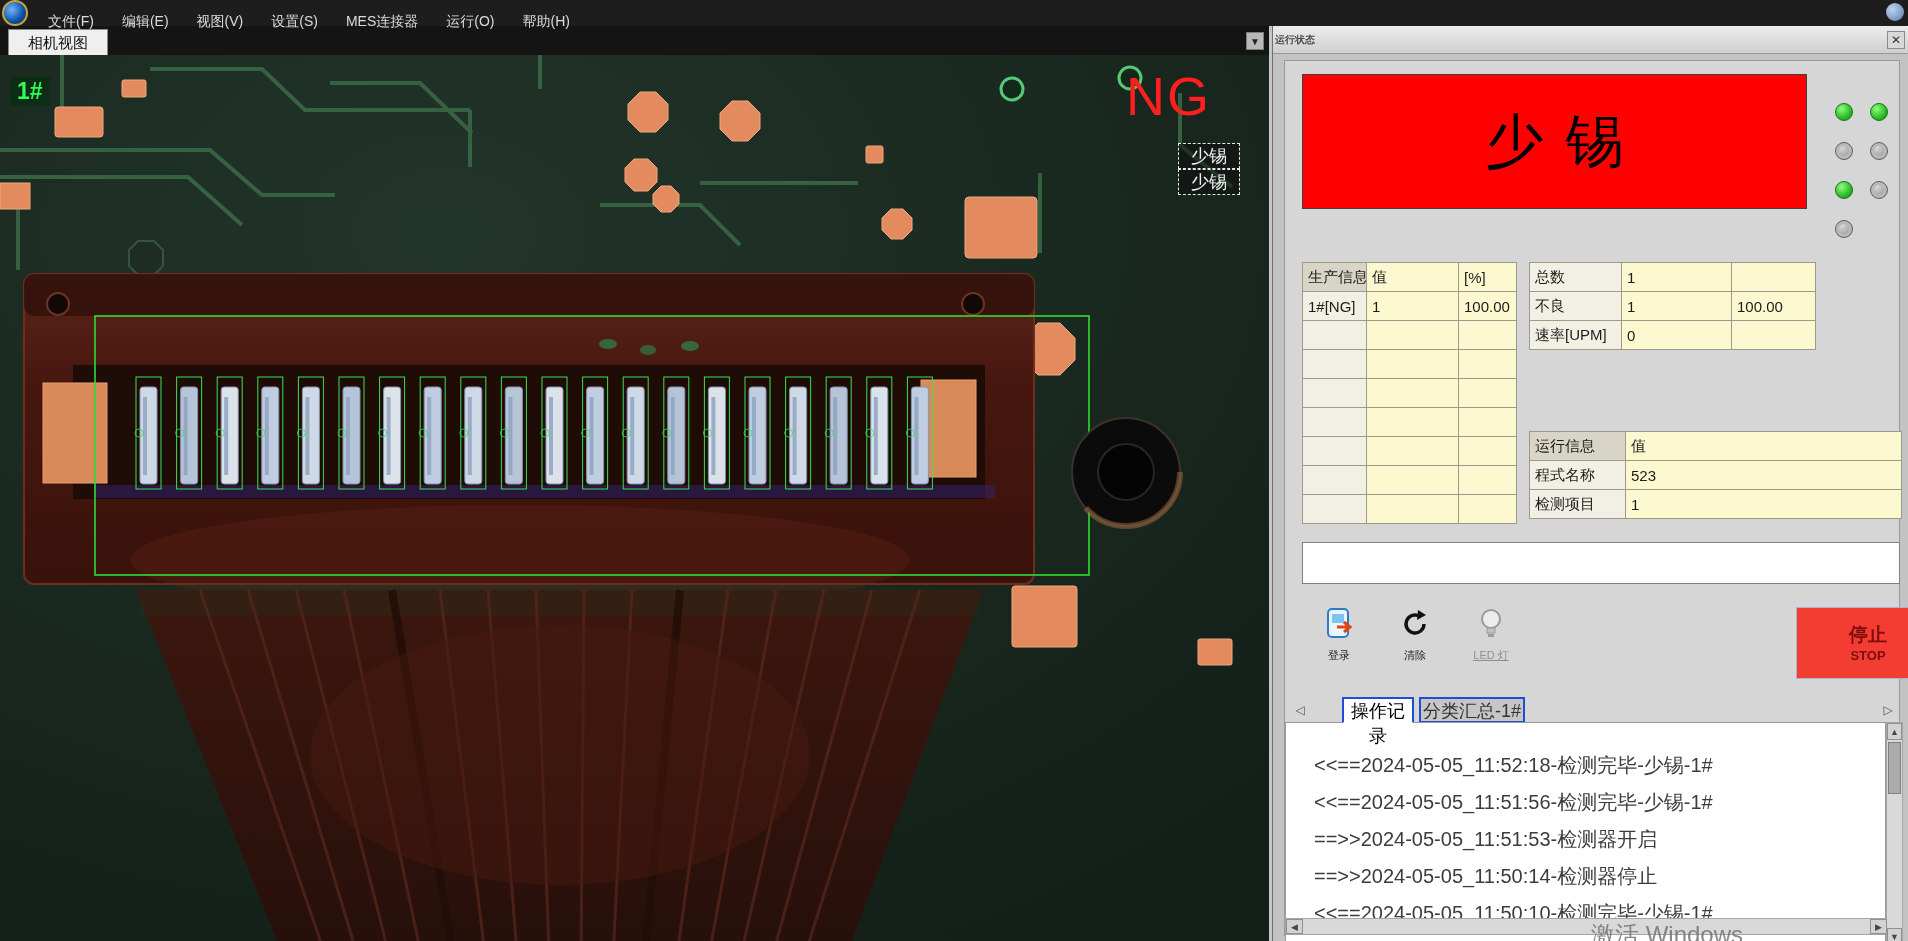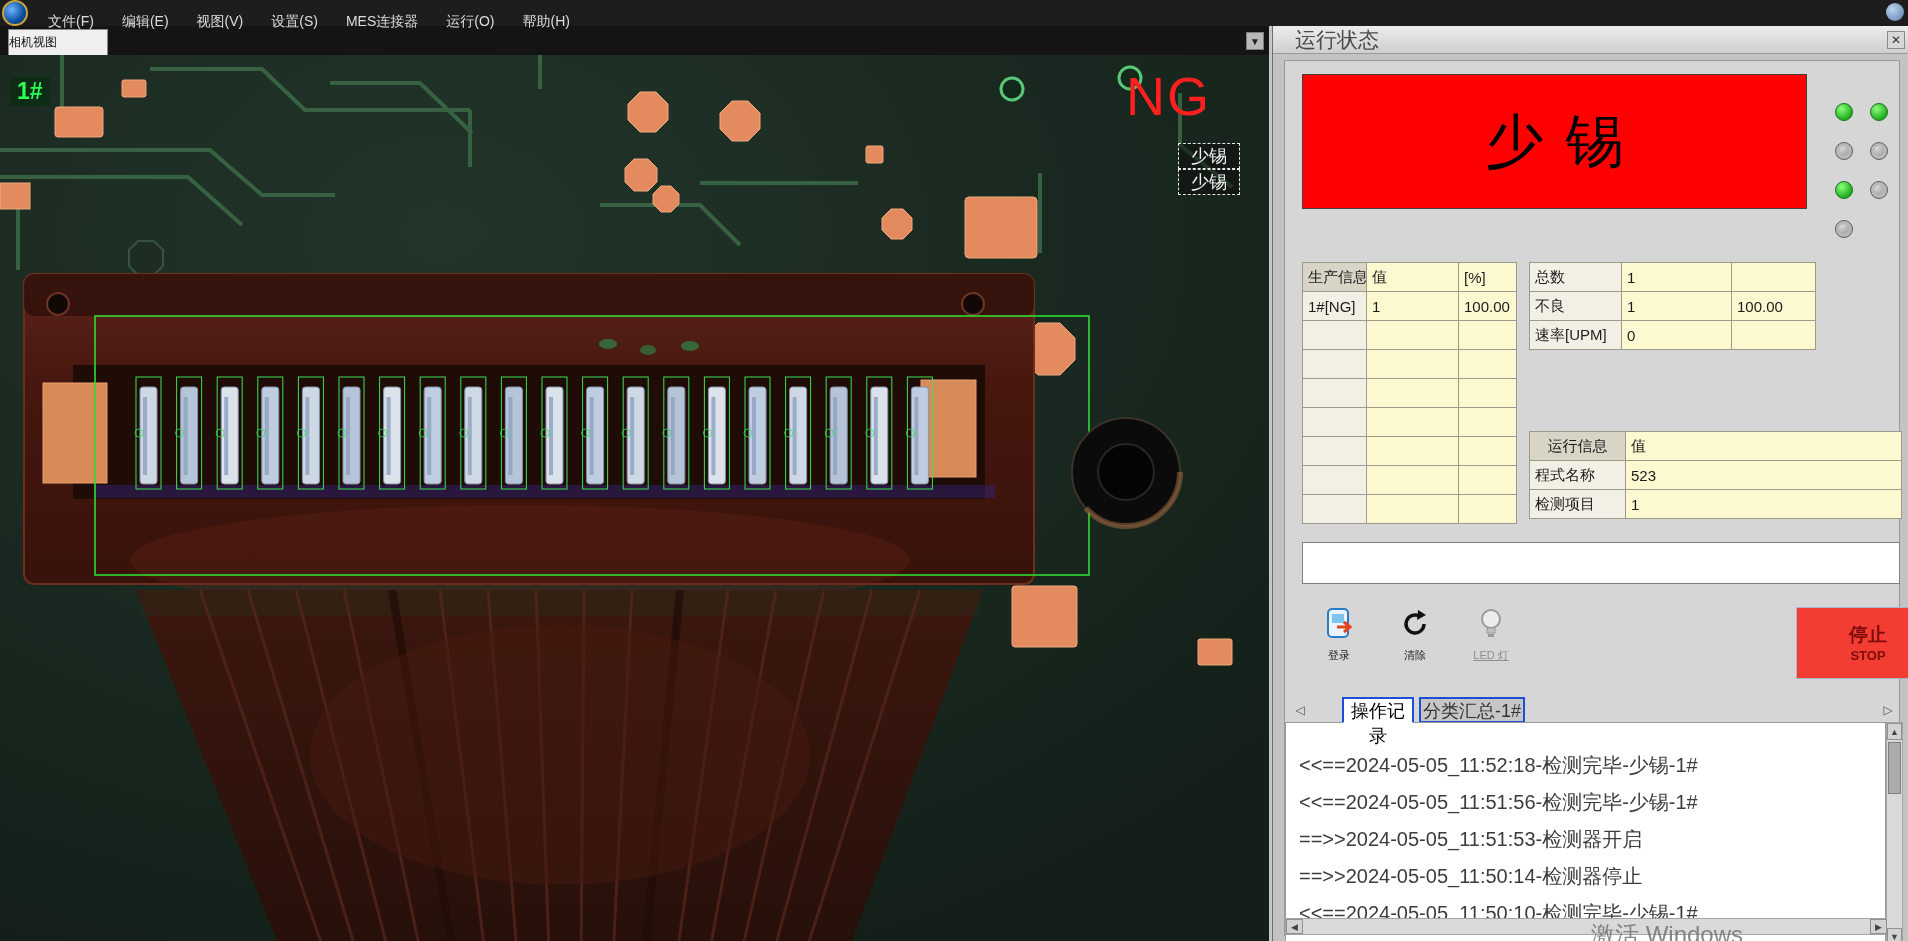--- a/index.html
+++ b/index.html
@@ -9,70 +9,70 @@
   
   #menubar{left:0;top:0;width:1908px;height:26px;background:#1d1d1d;display:flex;align-items:center;z-index:20;}
   #applogo{left:2px;top:0px;width:26px;height:26px;border-radius:50%;
     background:radial-gradient(circle at 35% 35%,#6fb6ff,#0a4fa0 60%,#062a60);border:2px solid #caa43a;z-index:21;}
   .menu-item{color:#dcdcdc;font-size:14px;padding:2px 14px;line-height:26px;cursor:default;margin-top:16px;}
   #sys-icon{left:1886px;top:3px;width:18px;height:18px;border-radius:50%;
     background:radial-gradient(circle at 35% 35%,#bcd4ee,#5a7aa8);z-index:21;}
   
   #tabstrip{left:0;top:26px;width:1269px;height:29px;background:#141414;z-index:10;}
   #camera-tab{left:8px;top:3px;width:100px;height:26px;background:#efefef;border:1px solid #8a8a8a;border-bottom:none;
-    font-size:12px;color:#111;text-align:left;line-height:25px;}
+    font-size:15px;color:#111;text-align:center;line-height:25px;}
   #tab-dropdown{left:1246px;top:6px;width:18px;height:18px;background:#b9b9b9;border:1px solid #7d7d7d;
     color:#222;font-size:10px;text-align:center;line-height:17px;}
   
   #camera{left:0;top:55px;width:1269px;height:886px;background:#101511;overflow:hidden;}
   #station-label{left:10px;top:22px;color:#2dff55;font-size:23px;font-weight:bold;
     background:rgba(0,45,12,.55);padding:1px 7px;}
   #ng-label{left:1126px;top:10px;color:#ff1f1f;font-size:54px;font-weight:500;letter-spacing:2px;}
   .defect-tag{left:1178px;width:62px;height:26px;border:1px dashed #e8e8e8;color:#f0f0f0;font-size:18px;
     text-align:center;line-height:25px;background:rgba(15,15,15,.55);}
   
   #panel{left:1272px;top:26px;width:636px;height:915px;background:#c3c3c3;border-left:1px solid #6e6e6e;}
   #panel-title{left:0;top:0;width:636px;height:28px;background:linear-gradient(#ececec,#cfcfcf);
-    border-bottom:1px solid #9a9a9a;color:#4a4a4a;font-size:21px;line-height:28px;padding-left:22px;}
+    border-bottom:1px solid #9a9a9a;color:#4a4a4a;font-size:10px;line-height:28px;padding-left:2px;font-weight:bold;}
   #panel-close{left:614px;top:5px;width:18px;height:18px;background:#d8d8d8;border:1px solid #8a8a8a;
     color:#333;font-size:12px;text-align:center;line-height:16px;}
   #panel-inner{left:11px;top:34px;width:616px;height:876px;background:#d6d6d6;border:1px solid #9a9a9a;}
   
   #banner{left:17px;top:13px;width:505px;height:135px;background:#ff0000;border:1px solid #404040;
     display:flex;align-items:center;justify-content:center;color:#000;
     font-family:"Liberation Serif",serif;font-size:58px;letter-spacing:22px;padding-left:22px;}
   .lamp{width:16px;height:16px;border-radius:50%;}
   .lamp.on{background:radial-gradient(circle at 35% 30%,#8dff7a,#1fae1f 70%);border:1px solid #18701a;}
   .lamp.off{background:radial-gradient(circle at 35% 30%,#d9d9d9,#9c9c9c 70%);border:1px solid #5f5f5f;
     box-shadow:inset 0 0 0 3px #b9b9b9;}
   
   table.ptable{position:absolute;border-collapse:collapse;table-layout:fixed;}
   table.ptable td{border:1px solid #9d9a8c;font-size:15px;color:#1c1c1c;padding:0 5px;
     height:28px;background:#fcf8d0;overflow:hidden;white-space:nowrap;}
   table.ptable td.lbl{background:#f2f0e4;}
-  table.ptable td.hdr{background:#d9d5c6;text-align:center;}
+  table.ptable td.hdr{background:#d9d5c6;}
   
   #free-text{left:17px;top:481px;width:598px;height:42px;background:#ffffff;border:1px solid #808080;}
   
   .action{width:64px;text-align:center;}
   .action .cap{font-size:11px;color:#1b1b1b;margin-top:3px;}
   .action .cap.dim{color:#8f8f8f;text-decoration:underline;}
   #stop-btn{left:471px;top:546px;width:144px;height:72px;background:#f33d33;border:1px solid #aab4cc;
     color:#7d0d0d;font-weight:bold;text-align:center;cursor:pointer;margin-left:40px;}
   #stop-btn .l1{font-size:19px;margin-top:14px;}
   #stop-btn .l2{font-size:13px;}
   
   .logtab{top:636px;height:26px;font-size:18px;text-align:center;line-height:25px;border:2px solid #1d4ed8;}
   .logtab.active{background:#ffffff;color:#000;border-bottom:1px solid #fff;z-index:3;}
   .logtab.inactive{background:#c6c6c6;color:#333;}
   .tab-arrow{top:640px;width:14px;height:18px;color:#555;font-size:12px;line-height:18px;text-align:center;}
   
   #log-area{left:0px;top:661px;width:601px;height:224px;background:#ffffff;border:1px solid #9a9a9a;
     overflow:hidden;}
-  .log-line{font-size:20px;color:#3c3c3c;line-height:37px;padding-left:13px;white-space:nowrap;}
+  .log-line{font-size:20px;color:#3c3c3c;line-height:37px;padding-left:28px;white-space:nowrap;}
   
   .sb{background:#d9d9d9;border:1px solid #a5a5a5;}
   .sb-btn{background:#d2d2d2;border:1px solid #919191;color:#444;text-align:center;}
   .sb-thumb{background:#ababab;border:1px solid #7f7f7f;}
   
   #watermark{left:306px;top:858px;color:rgba(115,115,115,.85);z-index:6;}
   #watermark .w1{font-size:24px;}
 </style>
 </head>
 <body>

